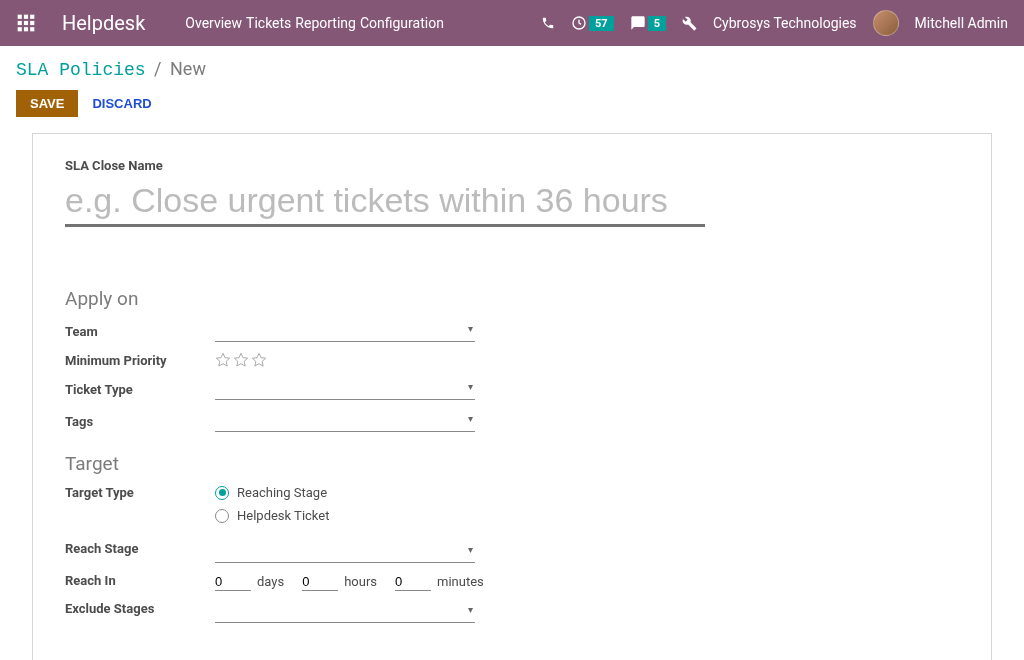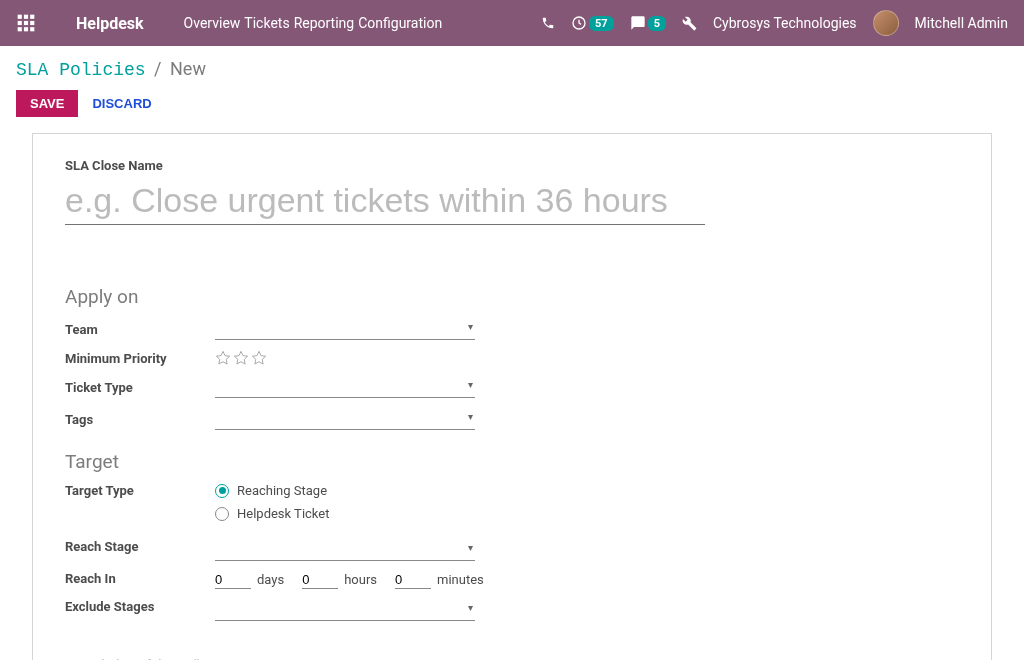--- a/index.html
+++ b/index.html
@@ -1,43 +1,43 @@
 <!DOCTYPE html>
 <html><head>
 <meta charset="utf-8">
 <style>
   * { box-sizing: border-box; margin: 0; padding: 0; }
   body { font-family: -apple-system, BlinkMacSystemFont, "Segoe UI", Roboto, "Helvetica Neue", Arial, sans-serif; background: #fff; color: #4c4c4c; }
   .navbar { background: #855776; height: 46px; display: flex; align-items: center; padding: 0 16px; color: #fff; }
   .navbar .apps-icon { width: 20px; height: 20px; display: inline-block; }
-  .navbar .brand { font-size: 16px; font-weight: 700; margin-left: 40px; }
+  .navbar .brand { font-size: 20px; font-weight: 400; margin-left: 26px; }
   .navbar .nav-items { display: flex; gap: 4px; margin-left: 40px; font-size: 14px; }
   .navbar .nav-items span { cursor: pointer; }
   .navbar .spacer { flex: 1; }
   .navbar .right { display: flex; align-items: center; gap: 16px; font-size: 14px; }
   .navbar .icon-wrap { position: relative; display: inline-flex; align-items: center; cursor: pointer; }
-  .navbar .badge { background: #00a09d; color: #fff; border-radius: 6px; font-size: 11px; padding: 1px 6px; font-weight: bold; margin-left: 2px; }
+  .navbar .badge { background: #00a09d; color: #fff; border-radius: 0; font-size: 11px; padding: 1px 6px; font-weight: bold; margin-left: 2px; }
   .navbar .avatar { width: 26px; height: 26px; border-radius: 50%; background: linear-gradient(135deg, #c58f6d, #8b5e3c); display: inline-block; border: 1px solid rgba(255,255,255,0.3); }
 
   .control-panel { padding: 12px 16px 4px; }
   .breadcrumb { font-size: 18px; color: #7c7c7c; margin-bottom: 10px; }
   .breadcrumb .link { color: #00a09d; cursor: pointer; font-family: Liberation Mono, monospace; }
   .breadcrumb .sep { margin: 0 4px; }
   .buttons { display: flex; gap: 4px; align-items: center; }
-  .btn-save { background: #be185d; color: #fff; border: none; padding: 6px 14px; font-size: 13px; font-weight: bold; cursor: pointer; text-transform: uppercase; }
+  .btn-save { background: #a16207; color: #fff; border: none; padding: 6px 14px; font-size: 13px; font-weight: bold; cursor: pointer; text-transform: uppercase; }
   .btn-discard { background: none; color: #1d4ed8; border: none; padding: 6px 10px; font-size: 13px; font-weight: bold; cursor: pointer; text-transform: uppercase; }
 
   .content-wrap { padding: 12px 16px 0; height: calc(100vh - 120px); overflow-y: scroll; }
   .content-wrap::-webkit-scrollbar { width: 14px; }
   .content-wrap::-webkit-scrollbar-track { background: #f5f5f5; }
   .content-wrap::-webkit-scrollbar-thumb { background: #c6c6c6; border-radius: 2px; }
 
   .sheet { background: #fff; border: 1px solid #d5d5d5; max-width: 960px; margin: 0 auto; padding: 24px 32px; min-height: 700px; }
   .field-label { font-weight: bold; font-size: 13px; color: #4c4c4c; margin-bottom: 2px; display: block; }
-  .title-input { width: 640px; border: none; border-bottom: 1px solid #737373; font-size: 34px; color: #aaa; padding: 6px 0 4px; outline: none; margin-bottom: 40px; }
+  .title-input { width: 640px; border: none; border-bottom: 3px solid #737373; font-size: 34px; color: #aaa; padding: 6px 0 4px; outline: none; margin-bottom: 40px; }
   .title-input::placeholder { color: #bbb; }
 
   .section-title { font-size: 19px; color: #7c7c7c; margin: 20px 0 10px; font-weight: 400; }
 
   .form-grid { display: grid; grid-template-columns: 150px 260px; row-gap: 10px; align-items: center; font-size: 13px; max-width: 450px; }
   .form-grid label { font-weight: bold; color: #4c4c4c; font-size: 13px; }
   .select-line { border: none; border-bottom: 1px solid #888; width: 100%; height: 22px; position: relative; cursor: pointer; background: #fff; }
   .select-line .caret { position: absolute; right: 2px; top: 3px; font-size: 10px; color: #666; }
 
   .stars { display: flex; gap: 2px; }

